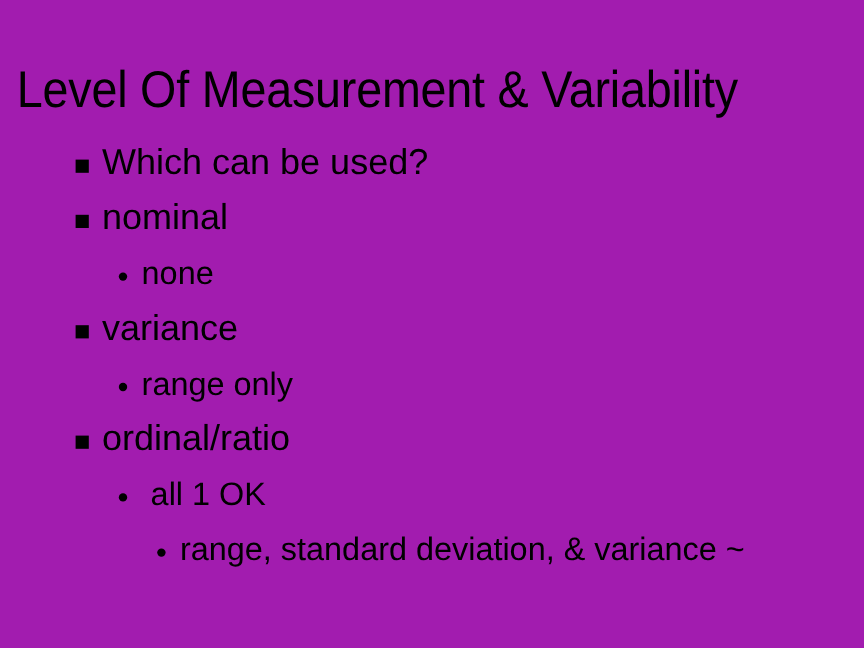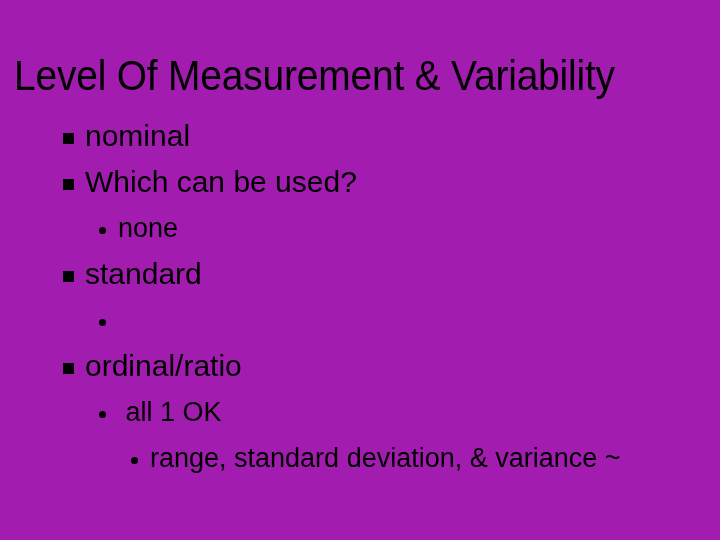--- a/index.html
+++ b/index.html
@@ -115,40 +115,41 @@
 <body>
 
 <div class="slide">
 
   <h1 class="slide-title">Level Of Measurement &amp; Variability</h1>
 
   <div class="body-list">
 
     <div class="bullet-row level-1">
       <span class="bullet-marker"></span>
-      <span class="bullet-text">nominal</span>
+      <span class="bullet-text">Which can be used?</span>
     </div>
 
     <div class="bullet-row level-1">
       <span class="bullet-marker"></span>
-      <span class="bullet-text">Which can be used?</span>
+      <span class="bullet-text">nominal</span>
     </div>
 
     <div class="bullet-row level-2">
       <span class="bullet-marker"></span>
       <span class="bullet-text">none</span>
     </div>
 
     <div class="bullet-row level-1">
       <span class="bullet-marker"></span>
-      <span class="bullet-text">standard</span>
+      <span class="bullet-text">variance</span>
     </div>
 
     <div class="bullet-row level-2">
       <span class="bullet-marker"></span>
+      <span class="bullet-text">range only</span>
     </div>
 
     <div class="bullet-row level-1">
       <span class="bullet-marker"></span>
       <span class="bullet-text">ordinal/ratio</span>
     </div>
 
     <div class="bullet-row level-2">
       <span class="bullet-marker"></span>
       <span class="bullet-text"> all 1 OK</span>

